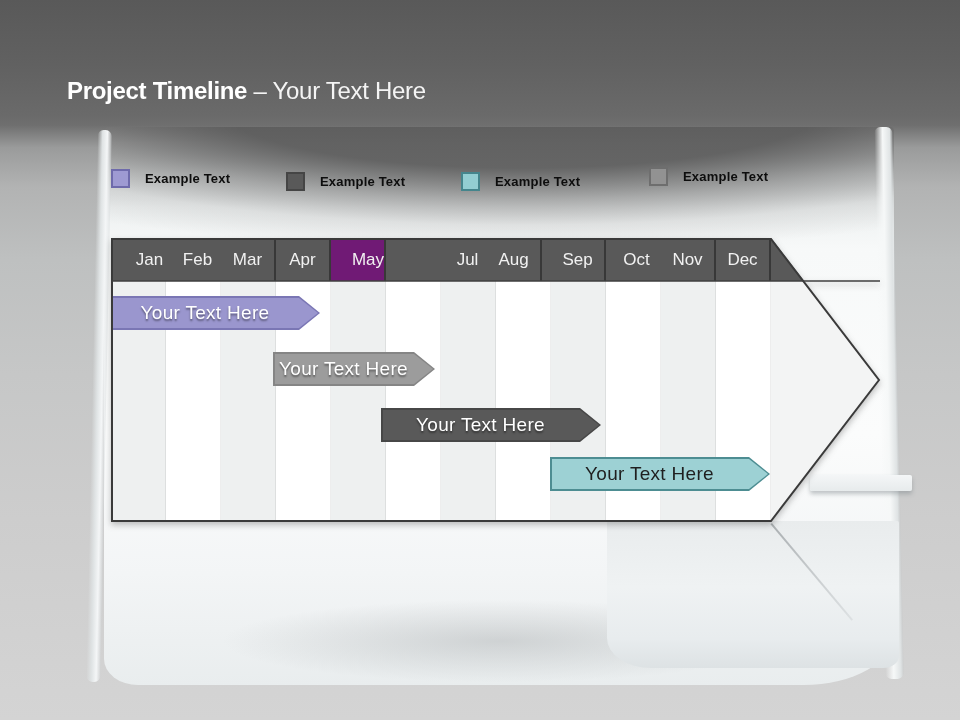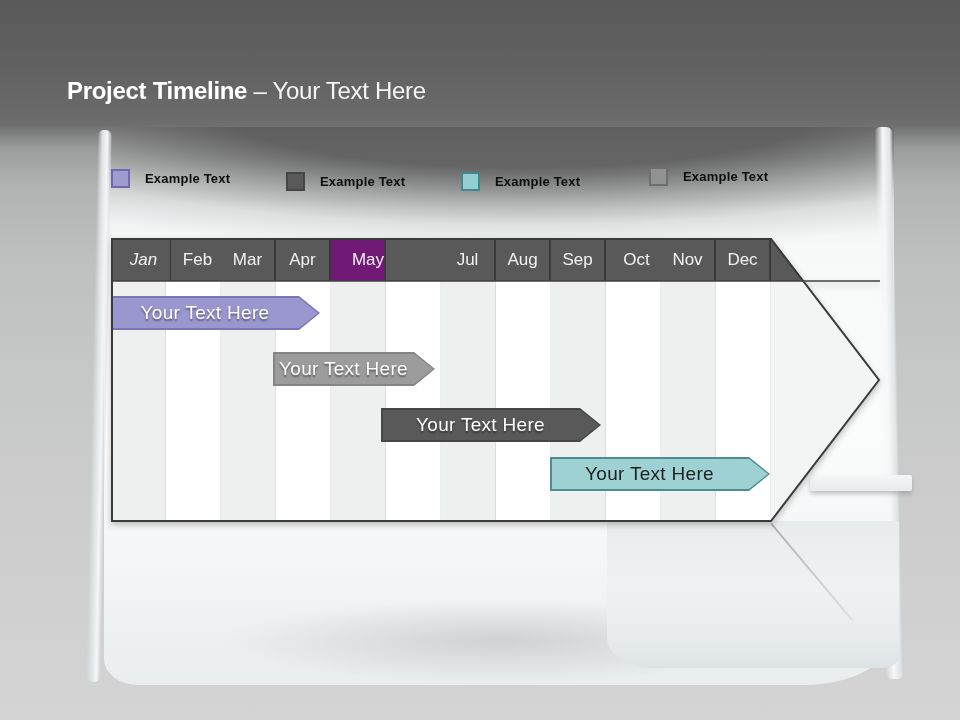--- a/index.html
+++ b/index.html
@@ -142,35 +142,35 @@
         <span class="legend-label">Example Text</span>
       </div>
     </div>
 
   <div class="timeline">
     <div class="tl-clip" id="tl-clip">
       <div class="tl-header-band"></div>
       <div class="tl-arrowhead-fill"></div>
 
     <div class="col-stripe" style="left: 0px; background: rgb(238, 240, 240);"></div>
-        <div class="month-cell" style="left: 6px; background: rgb(89, 89, 89); font-style: italic;">Jan</div>
+        <div class="month-cell" style="left: 12px; background: rgb(89, 89, 89);">Jan</div>
         <div class="col-stripe" style="left: 55px; background: rgb(255, 255, 255);"></div>
         <div class="month-cell" style="left: 60px; background: rgb(89, 89, 89);">Feb</div>
         <div class="col-stripe" style="left: 110px; background: rgb(238, 240, 240);"></div>
         <div class="month-cell" style="left: 110px; background: rgb(89, 89, 89);">Mar</div>
         <div class="col-stripe" style="left: 165px; background: rgb(255, 255, 255);"></div>
         <div class="month-cell" style="left: 165px; background: rgb(89, 89, 89);">Apr</div>
         <div class="col-stripe" style="left: 220px; background: rgb(238, 240, 240);"></div>
         <div class="month-cell" style="left: 220px; background: #701a75; text-align: right;">May</div>
         <div class="col-stripe" style="left: 275px; background: rgb(255, 255, 255);"></div>
         <div class="month-cell" style="left: 275px; background: rgb(89, 89, 89); margin-left: 44px;">Jun</div>
         <div class="col-stripe" style="left: 330px; background: rgb(238, 240, 240);"></div>
         <div class="month-cell" style="left: 330px; background: rgb(89, 89, 89);">Jul</div>
         <div class="col-stripe" style="left: 385px; background: rgb(255, 255, 255);"></div>
-        <div class="month-cell" style="left: 385px; background: rgb(89, 89, 89);">Aug</div>
+        <div class="month-cell" style="left: 376px; background: rgb(89, 89, 89);">Aug</div>
         <div class="col-stripe" style="left: 440px; background: rgb(238, 240, 240);"></div>
         <div class="month-cell" style="left: 440px; background: rgb(89, 89, 89);">Sep</div>
         <div class="col-stripe" style="left: 495px; background: rgb(255, 255, 255);"></div>
         <div class="month-cell" style="left: 499px; background: rgb(89, 89, 89);">Oct</div>
         <div class="col-stripe" style="left: 550px; background: rgb(238, 240, 240);"></div>
         <div class="month-cell" style="left: 550px; background: rgb(89, 89, 89);">Nov</div>
         <div class="col-stripe" style="left: 605px; background: rgb(255, 255, 255);"></div>
         <div class="month-cell" style="left: 605px; background: rgb(89, 89, 89);">Dec</div>
         <div class="bar" style="left: 0px; width: 209px; top: 58px; background: rgb(122, 118, 180);">
           <div class="bar-fill light-text" style="background: rgb(154, 150, 206); color: rgb(255, 255, 255);">Your Text Here</div>

